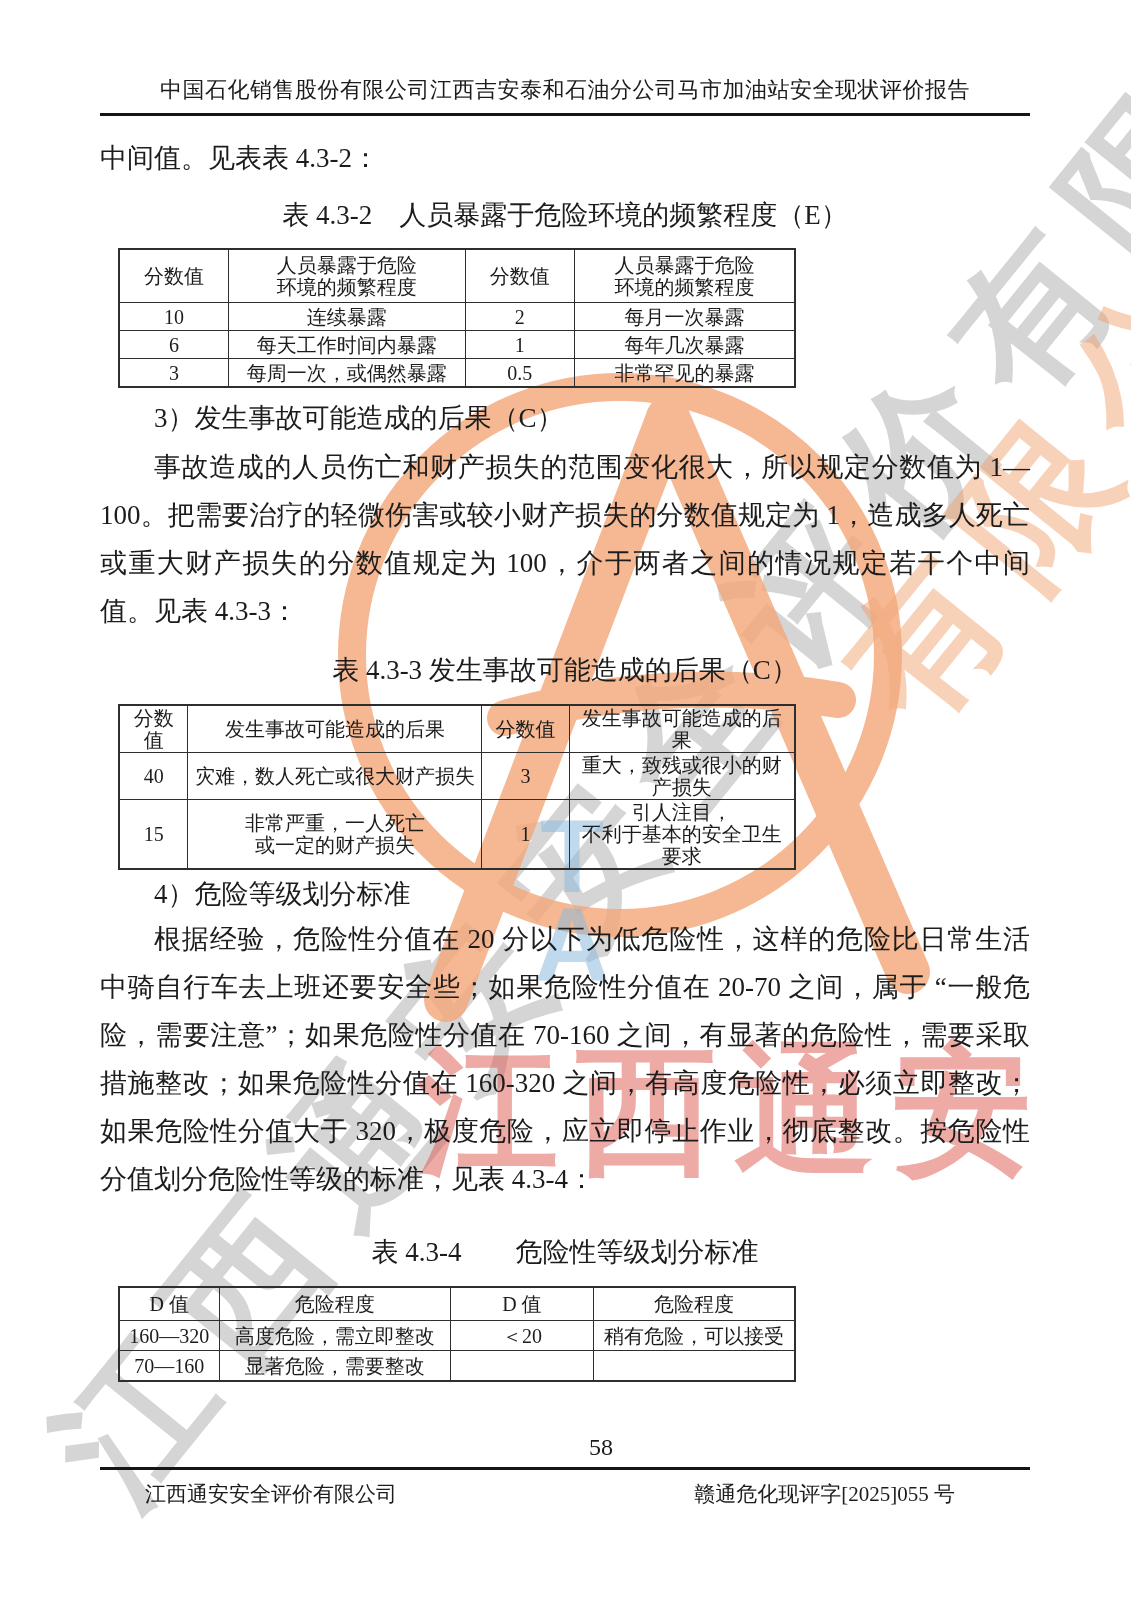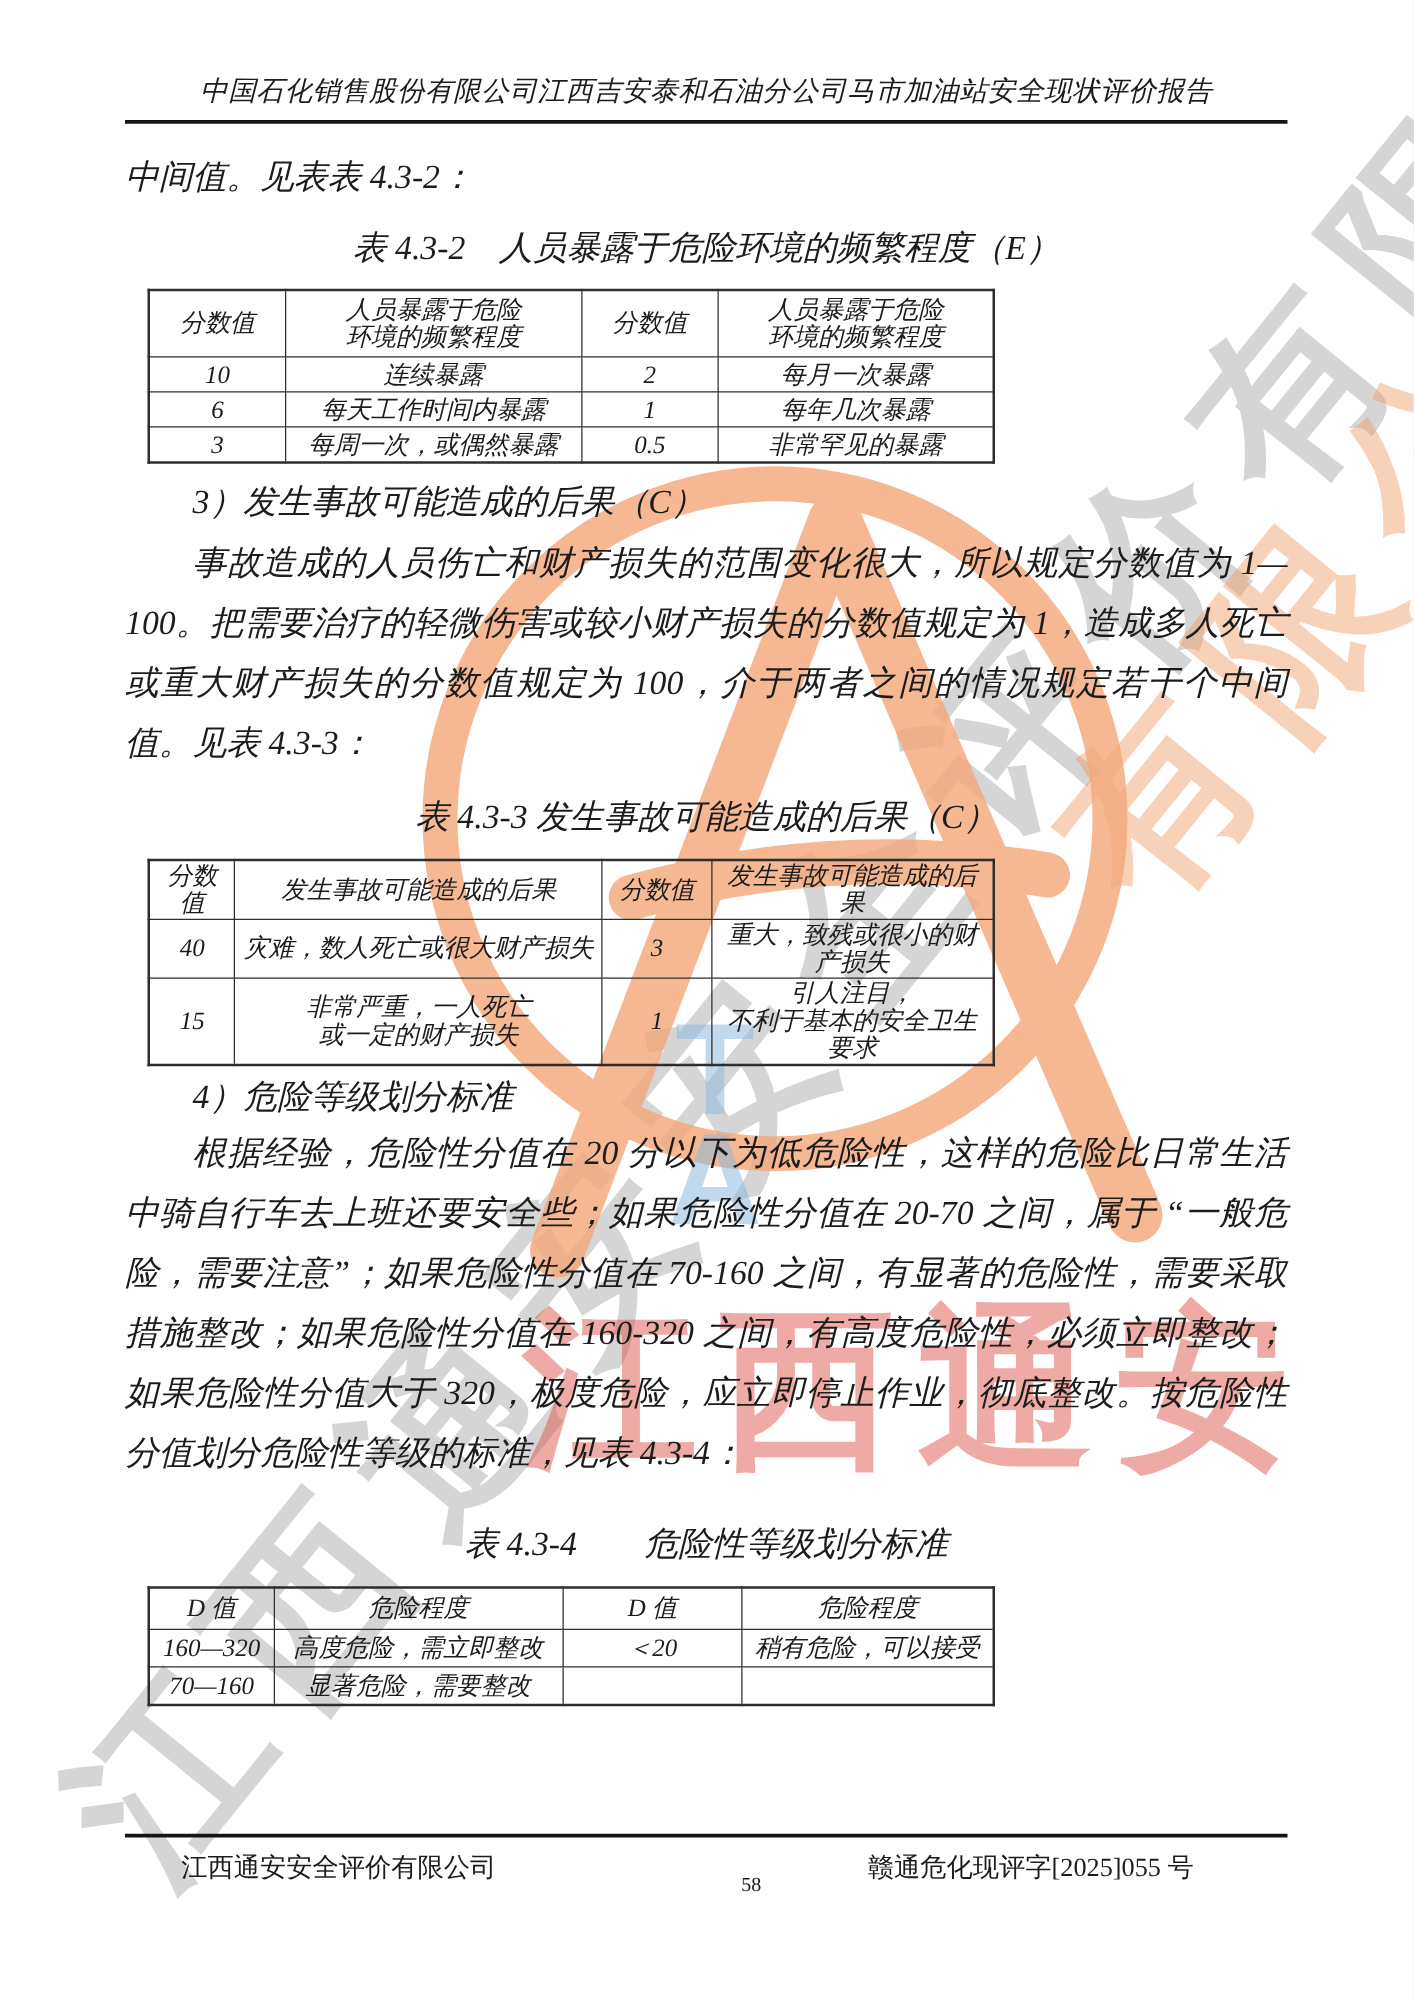--- a/index.html
+++ b/index.html
@@ -36,22 +36,21 @@
     text-align:center;
     font-family:"Liberation Sans","DejaVu Sans",sans-serif;
     font-weight:bold;font-size:104px;line-height:0.85;
     color:rgba(140,185,220,0.55);
   }
   .wm-ta span{display:block;}
   .wm-logo{position:absolute;left:0;top:0;opacity:0.82;}
   
   .content{
     position:relative;z-index:1;
-    padding:60px 101px 0 100px;
-    font-style:italic;
+    padding:77px 101px 0 100px;
   }
   .page-header{
     font-size:22px;line-height:26px;text-align:center;letter-spacing:0.5px;
   }
   .header-rule{margin-top:10px;border-top:3px solid #151515;height:0;}
   .intro{margin:24px 0 12px 0;font-size:27px;line-height:36px;}
   .table-title{font-size:27px;text-align:center;white-space:pre;}
   .tt2{margin-top:21px;}
   .tt3{margin-top:17px;}
   .tt4{margin-top:31px;text-align:center;}
@@ -75,22 +74,22 @@
     font-size:20px;line-height:22px;
     text-align:center;vertical-align:middle;
     padding:1px 4px;white-space:pre-line;
     overflow:hidden;
   }
   #table2 th{height:50px;}  #table2 td{height:25px;}
   #table3 th{height:28px;}  #table3 td{height:27px;}
   #table4 th{height:30px;}  #table4 td{height:27px;}
   
   .page-number{
-    position:absolute;left:100px;width:930px;top:1500px;
-    text-align:center;font-size:16px;z-index:1;padding-left:36px;
+    position:absolute;left:100px;width:930px;top:1434px;
+    text-align:center;font-size:24px;z-index:1;padding-left:36px;
   }
   .footer-rule{
     position:absolute;left:100px;width:930px;top:1467px;
     border-top:3px solid #151515;z-index:1;
   }
   .footer-row{
     position:absolute;left:100px;width:930px;top:1480px;
     display:flex;justify-content:space-between;
     padding:0;box-sizing:border-box;
     font-size:21px;z-index:1;

